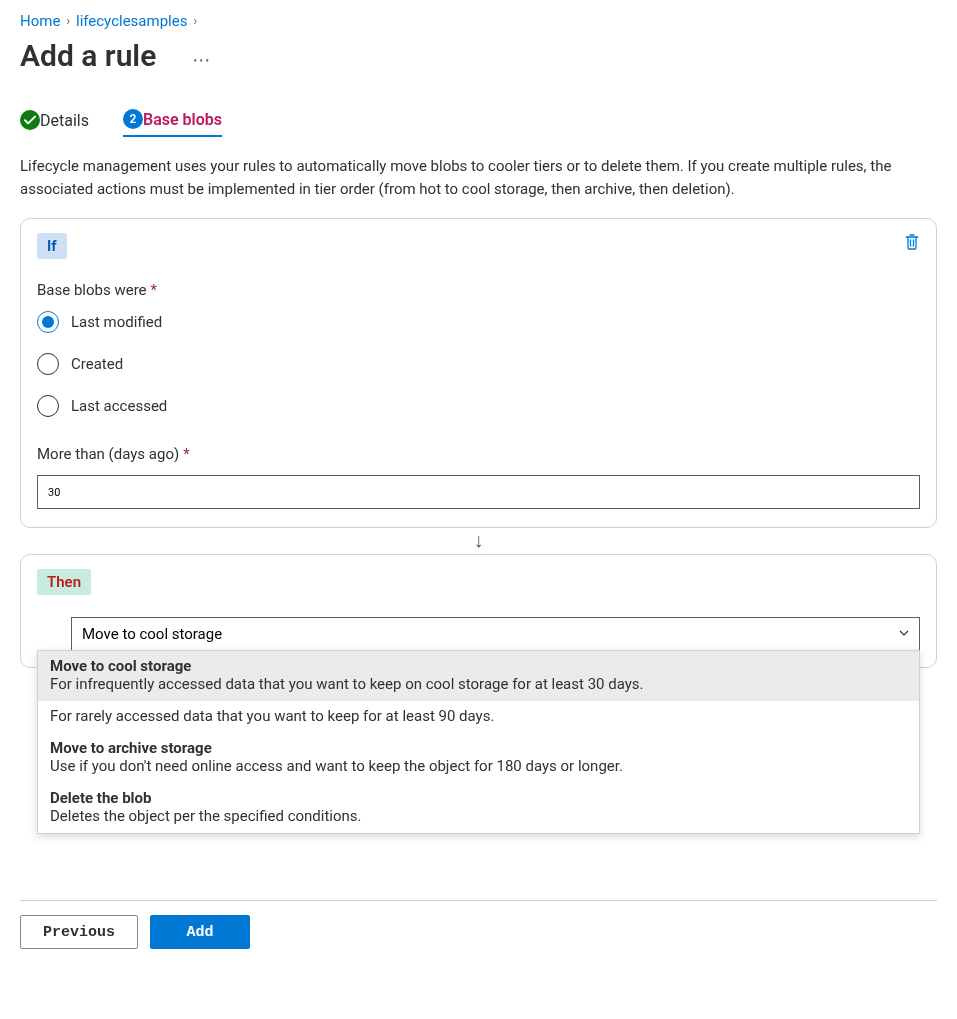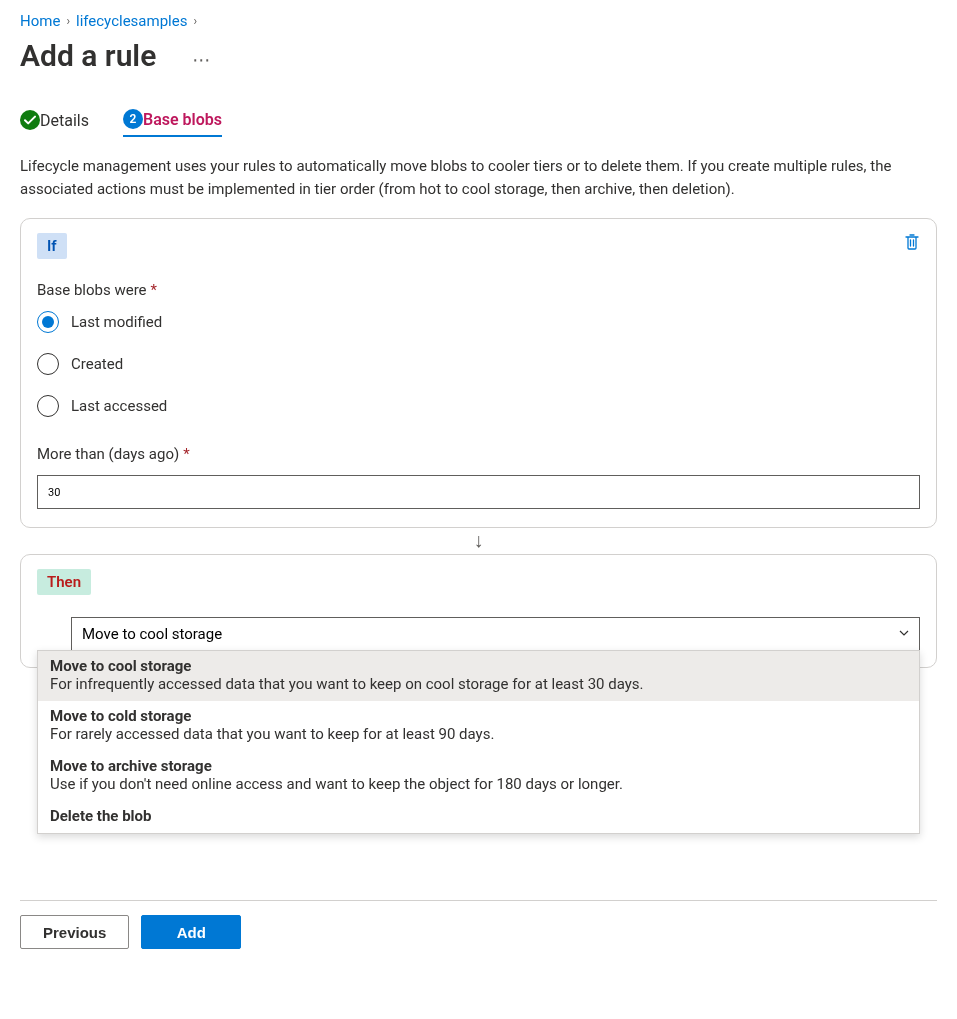--- a/index.html
+++ b/index.html
@@ -244,21 +244,21 @@
     margin-top: 232px;
     padding-top: 14px;
     display: flex;
     gap: 12px;
   }
   .btn {
     height: 34px;
     min-width: 100px;
     padding: 0 22px;
     font-size: 15px;
-    font-family: Liberation Sans, sans-serif;
+    font-family: Liberation Mono, monospace;
     cursor: pointer;
     border-radius: 2px;
     font-weight: 600;
   }
   .btn-secondary {
     background: #fff;
     border: 1px solid #8a8886;
     color: #323130;
   }
   .btn-primary {
@@ -356,29 +356,29 @@
             <path d="M2 4 L6 8 L10 4" fill="none" stroke="#323130" stroke-width="1.2"></path>
           </svg>
       </span>
 
       <div class="dropdown-list">
         <div class="dropdown-option selected">
           <div class="opt-title">Move to cool storage</div>
           <div class="opt-desc">For infrequently accessed data that you want to keep on cool storage for at least 30 days.</div>
         </div>
         <div class="dropdown-option">
-          <div class="opt-title">Move to cold storage</div>
           <div class="opt-desc">For rarely accessed data that you want to keep for at least 90 days.</div>
         </div>
         <div class="dropdown-option">
           <div class="opt-title">Move to archive storage</div>
           <div class="opt-desc">Use if you don't need online access and want to keep the object for 180 days or longer.</div>
         </div>
         <div class="dropdown-option">
           <div class="opt-title">Delete the blob</div>
+          <div class="opt-desc">Deletes the object per the specified conditions.</div>
         </div>
       </div>
     </div>
   </div>
 
   <div class="footer">
     <button class="btn btn-secondary">Previous</button>
     <button class="btn btn-primary">Add</button>
   </div>
 

